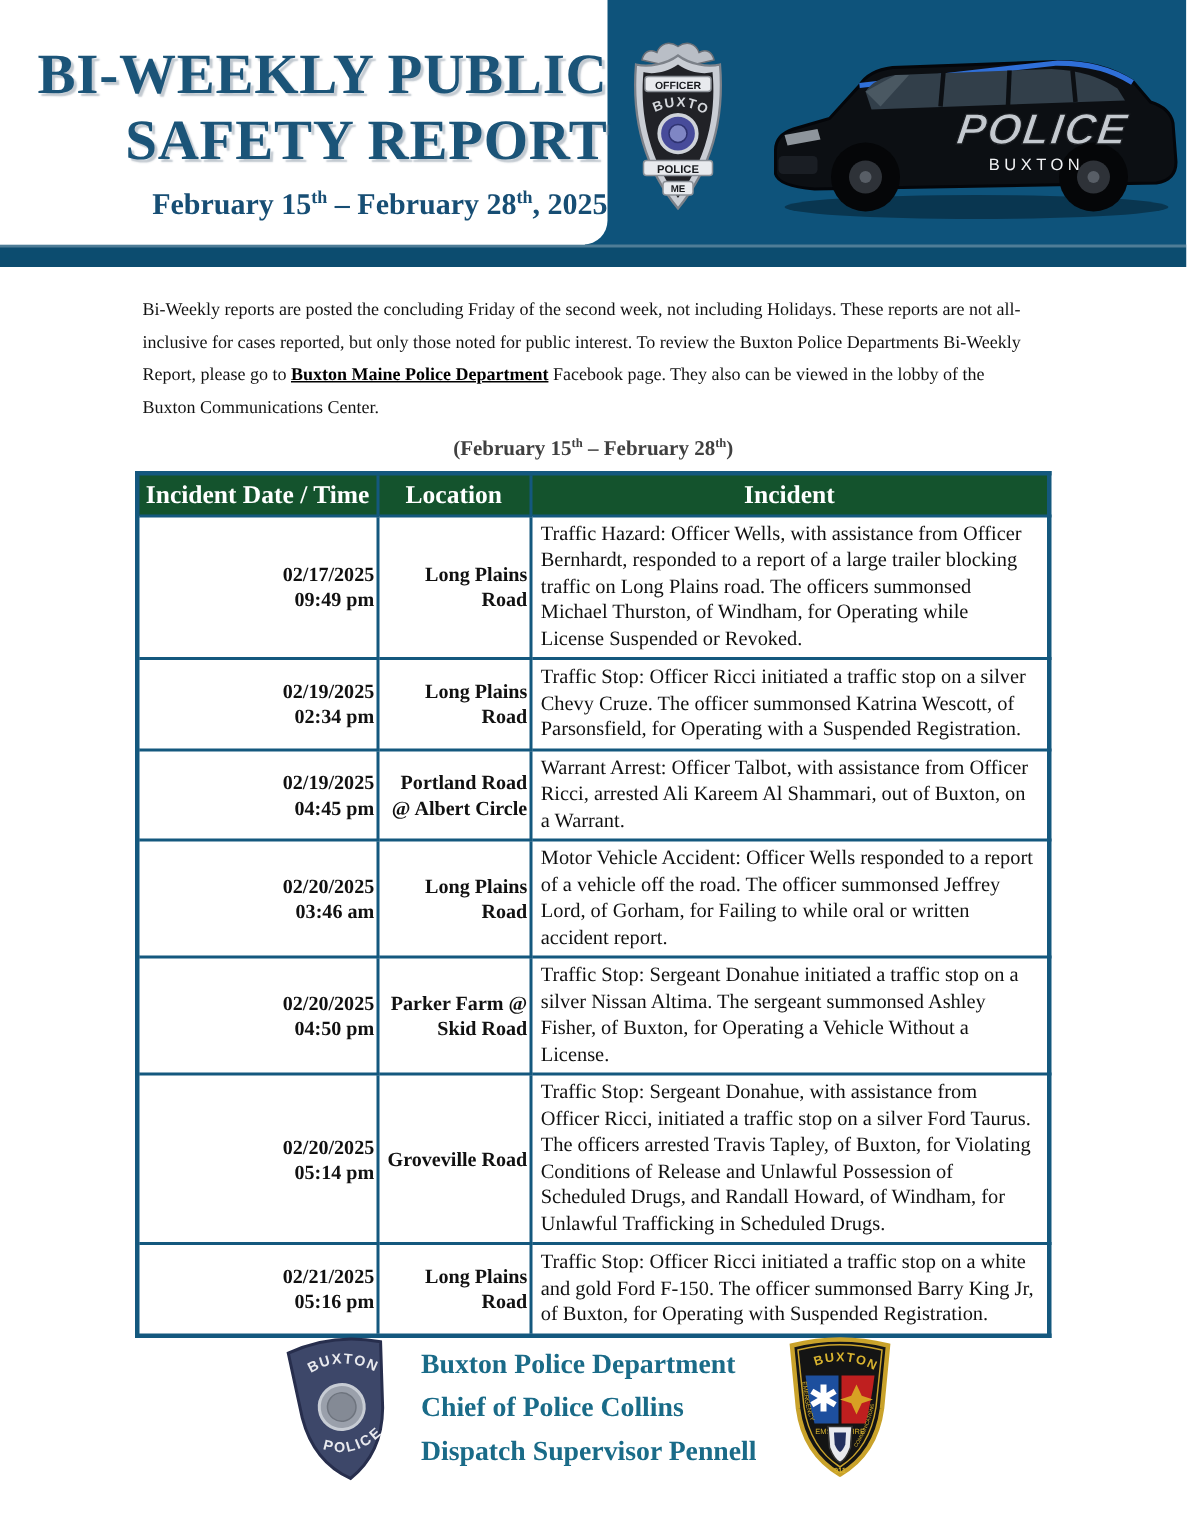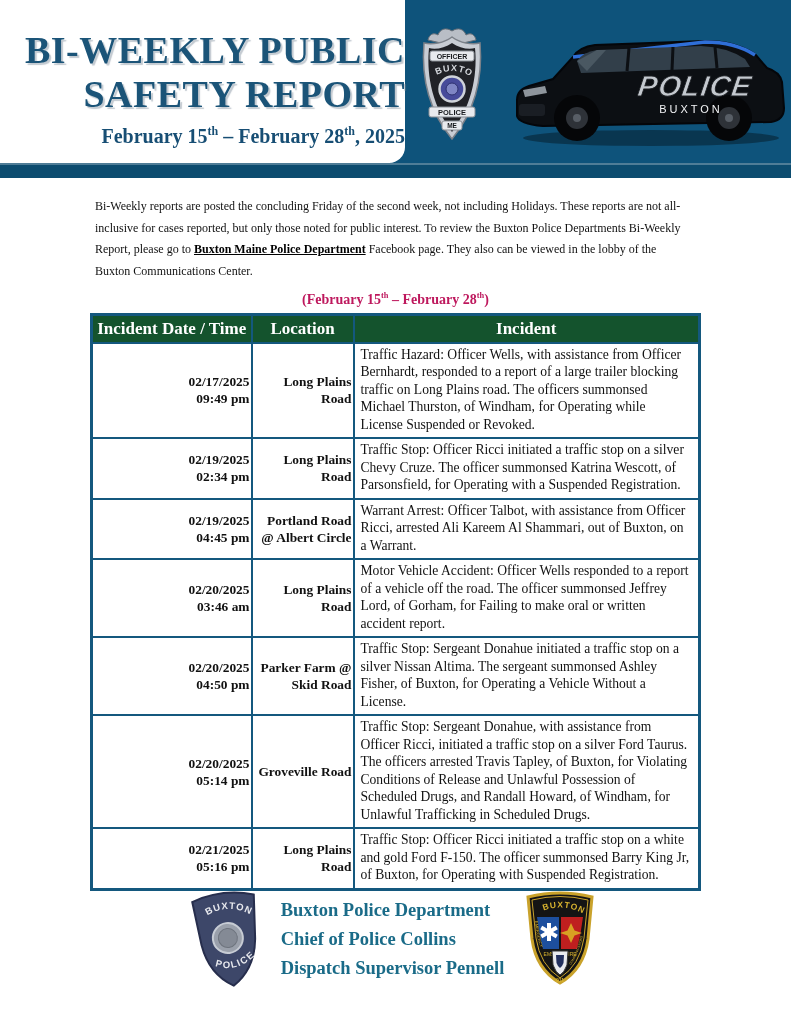--- a/index.html
+++ b/index.html
@@ -16,21 +16,21 @@
   .title{margin:0;padding-top:28px;font-weight:bold;font-size:38px;line-height:44px;
          color:#1B5478;letter-spacing:.5px;text-shadow:2px 2px 1px rgba(120,135,150,.45);}
   .date-range{margin-top:8px;font-size:20px;font-weight:bold;color:#174E74;margin-left:15px;}
   sup{font-size:60%;}
   .badge-wrap{position:absolute;left:26px;top:26px;}
   .car-wrap{position:absolute;right:2px;top:16px;}
 
   
   .intro{width:598px;margin:18px 0 0 95px;font-size:12px;line-height:21.5px;}
   .fb-link{font-weight:bold;text-decoration:underline;color:#000;}
-  .caption{text-align:center;margin-top:9px;font-size:14px;font-weight:bold;color:#be185d;}
+  .caption{text-align:center;margin-top:9px;font-size:14px;font-weight:bold;color:#404040;}
 
   
   table.incidents{border-collapse:collapse;margin:5px auto 0;width:608px;table-layout:fixed;}
   table.incidents, table.incidents th, table.incidents td{border:2px solid #14587E;}
   table.incidents{border-width:3px;}
   th.hdr{background:#14532d;color:#fff;font-size:17px;font-weight:bold;padding:3px 0;}
   td{vertical-align:middle;}
   .c-date,.c-loc{font-weight:bold;text-align:right;font-size:13.4px;line-height:17px;padding:2px 1px;}
   .c-loc{white-space:pre-line;}
   .c-inc{font-size:13.6px;line-height:17.5px;padding:2px 8px 4px 6px;vertical-align:top;text-align:left;}
@@ -159,21 +159,21 @@
 @ Albert Circle</td>
         <td class="c-inc"><b>Warrant Arrest:</b><span> Officer Talbot, with assistance from Officer Ricci, arrested Ali Kareem Al Shammari, out of Buxton, on a Warrant.</span></td>
       </tr>
       <tr>
         <td class="c-date">
             <div>02/20/2025</div>
             <div>03:46 am</div>
           </td>
         <td class="c-loc">Long Plains
 Road</td>
-        <td class="c-inc"><b>Motor Vehicle Accident:</b><span> Officer Wells responded to a report of a vehicle off the road. The officer summonsed Jeffrey Lord, of Gorham, for Failing to make oral or written accident report.</span></td>
+        <td class="c-inc"><b>Motor Vehicle Accident:</b><span> Officer Wells responded to a report of a vehicle off the road. The officer summonsed Jeffrey Lord, of Gorham, for Failing to while oral or written accident report.</span></td>
       </tr>
       <tr>
         <td class="c-date">
             <div>02/20/2025</div>
             <div>04:50 pm</div>
           </td>
         <td class="c-loc">Parker Farm @
 Skid Road</td>
         <td class="c-inc"><b>Traffic Stop:</b><span> Sergeant Donahue initiated a traffic stop on a silver Nissan Altima. The sergeant summonsed Ashley Fisher, of Buxton, for Operating a Vehicle Without a License.</span></td>
       </tr>

